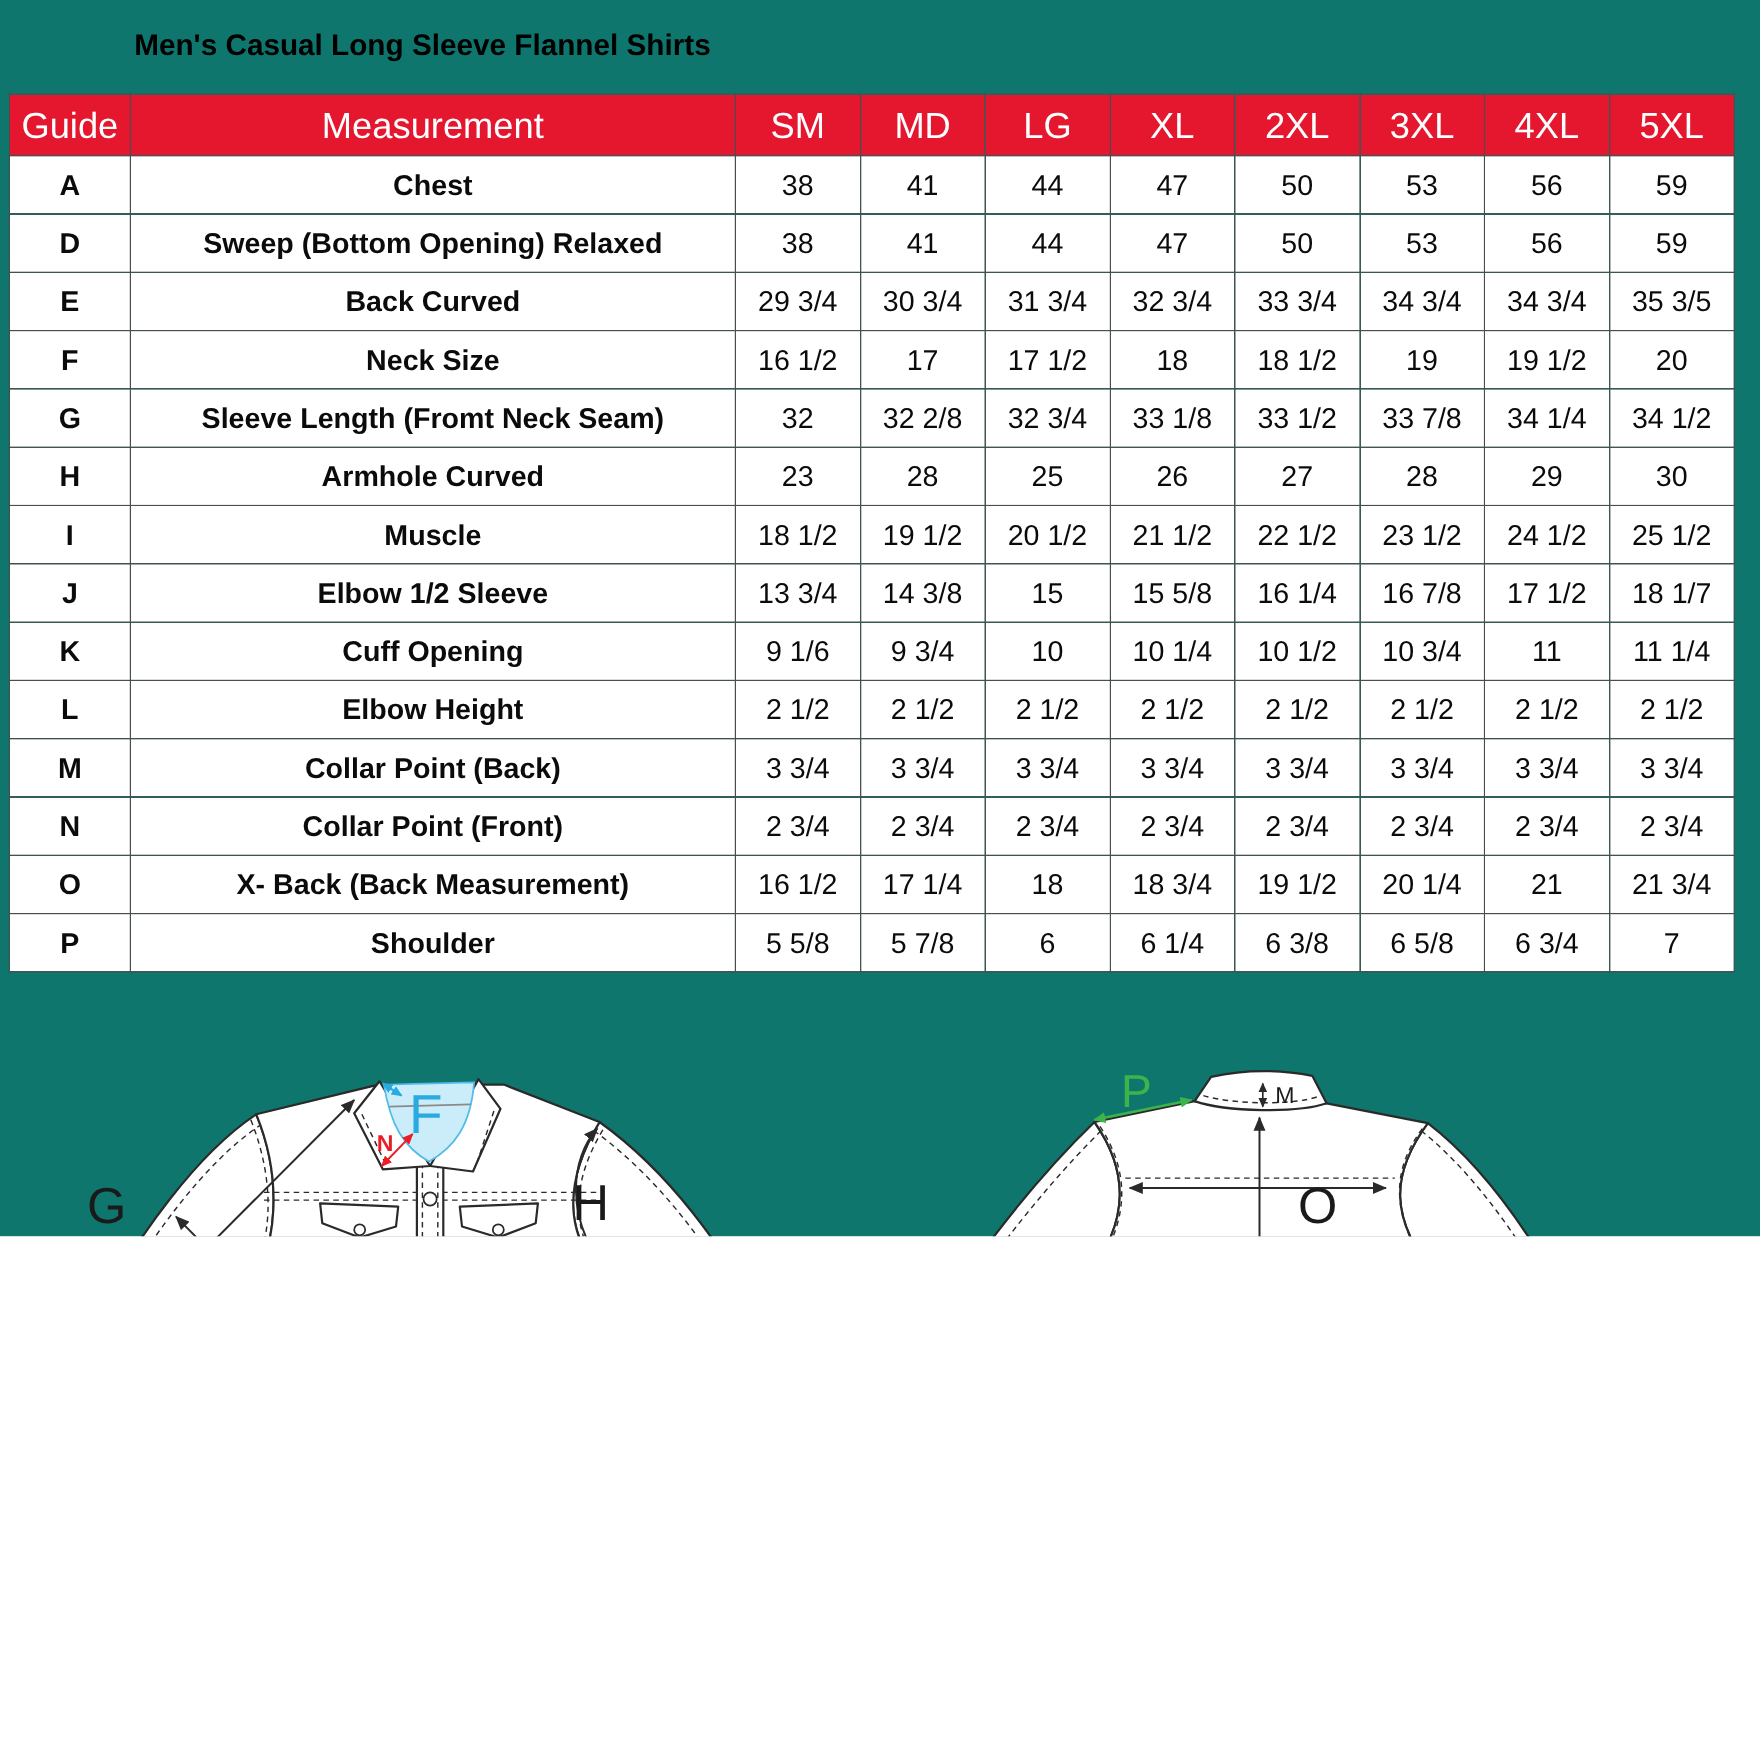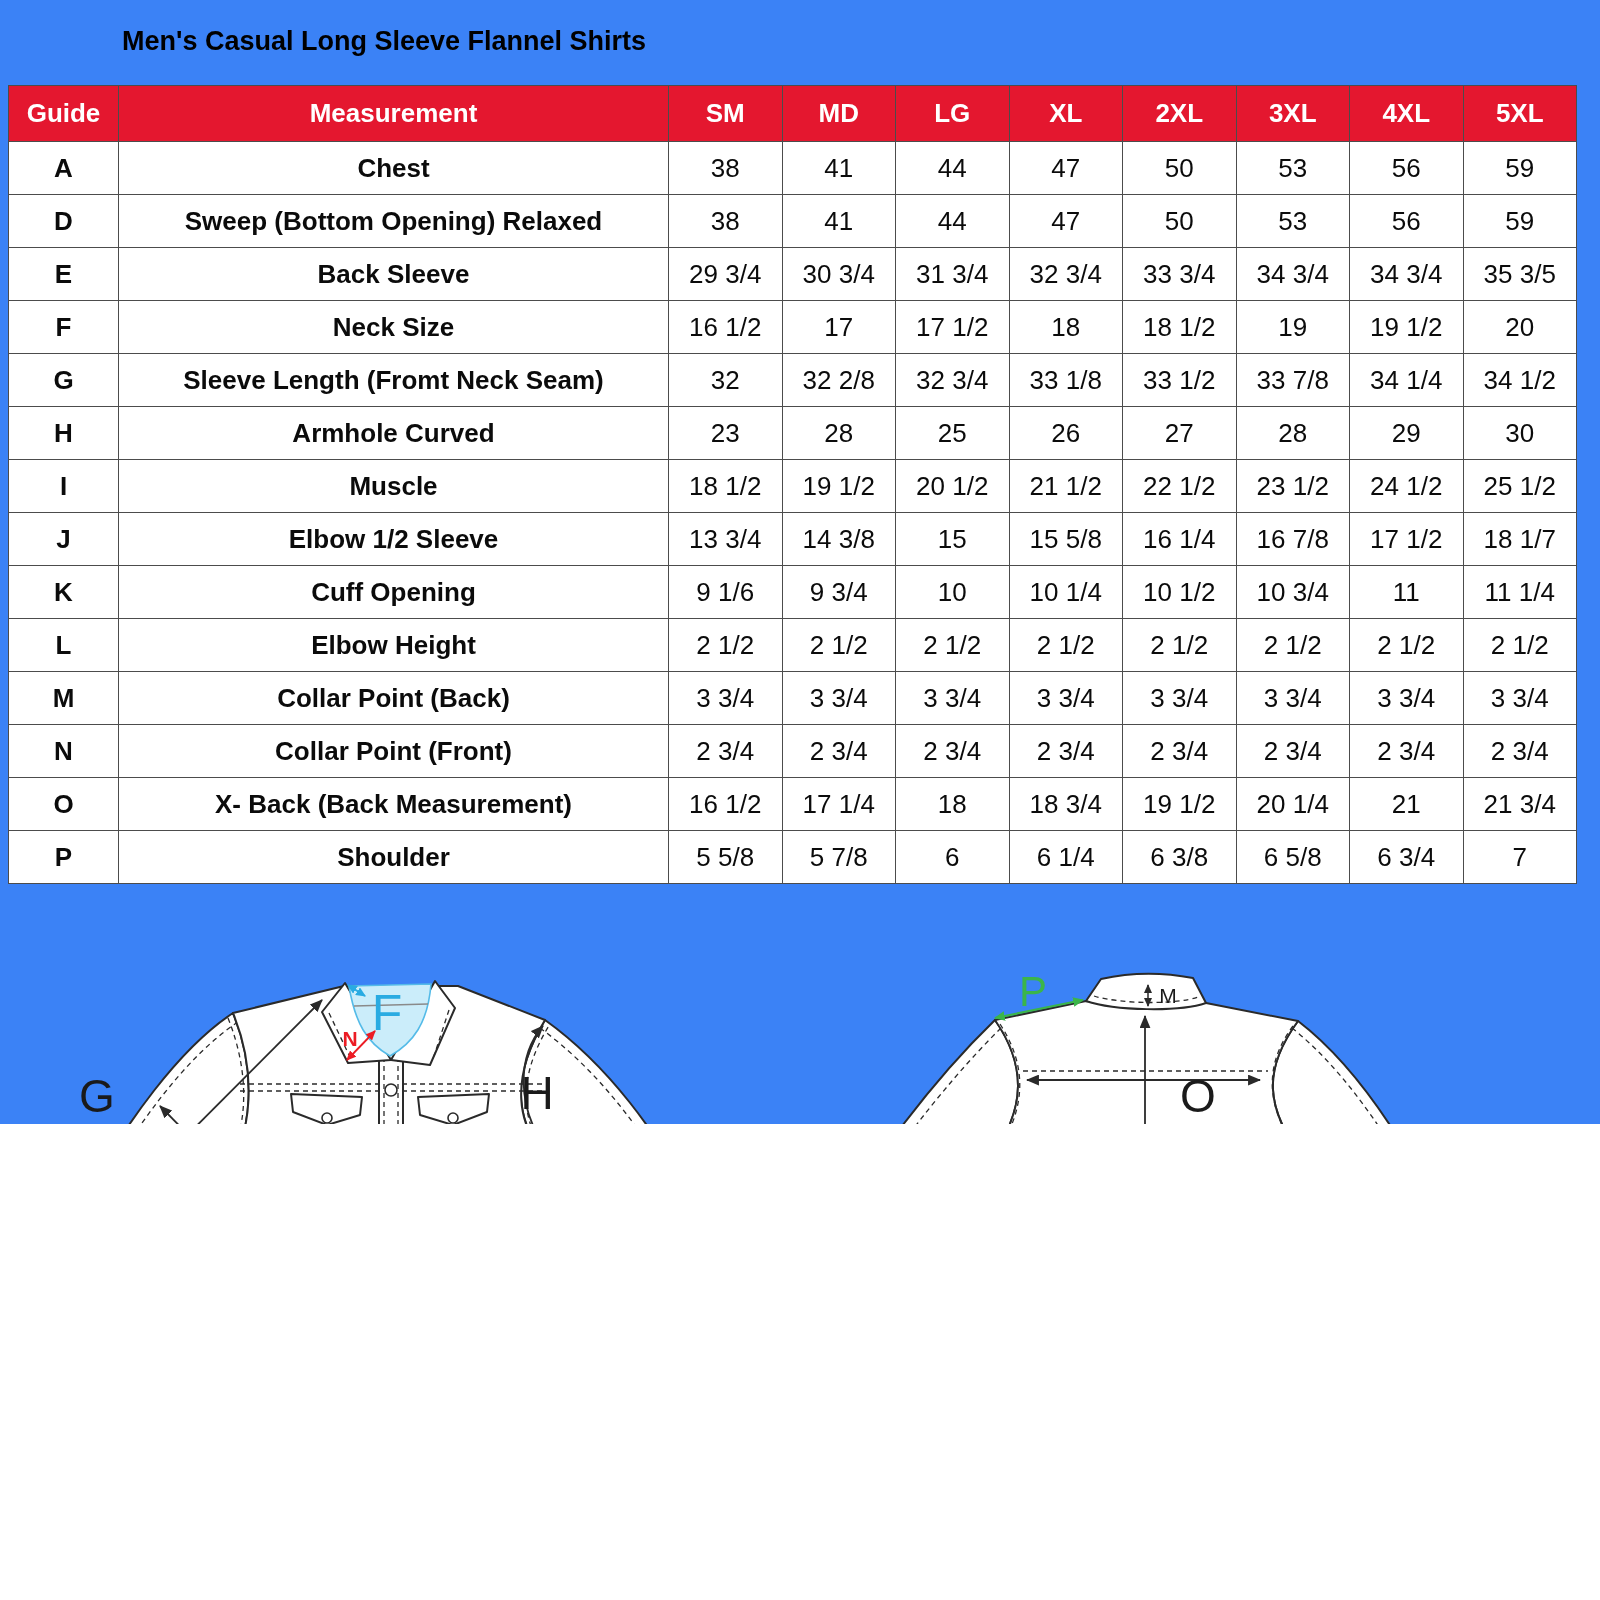--- a/index.html
+++ b/index.html
@@ -1,25 +1,25 @@
 <!DOCTYPE html>
 <html style="--header_bg: #E4172F; --header_text: #FFFFFF; --table_border: #4C4C4C; --line_art: #2A2A2A; --accent_cyan: #29ABE2; --accent_red: #EC1C24; --accent_green: #3BB54A; --collar_fill: #CBEDFA;"><head>
 <meta charset="utf-8">
 <style>
   html,body{margin:0;padding:0;background:#fff;}
-  .page{position:relative;width:1600px;height:1124px;background:#3b82f6;overflow:hidden;
+  .page{position:relative;width:1600px;height:1124px;background:#0f766e;overflow:hidden;
         font-family:"Liberation Sans", sans-serif;color:#111;}
   .title{position:absolute;left:122px;top:26px;font-size:27px;font-weight:bold;
          letter-spacing:0px;color:#000;}
   table.size{position:absolute;left:8px;top:85px;width:1569px;border-collapse:collapse;
              table-layout:fixed;}
   table.size th, table.size td{border:1px solid var(--table_border,#4c4c4c);text-align:center;
              vertical-align:middle;padding:0 2px;overflow:hidden;white-space:nowrap;}
   table.size thead th{background:var(--header_bg,#E4172F);color:var(--header_text,#fff);
-             font-weight:bold;font-size:26px;height:55px;}
+             font-weight:normal;font-size:33px;height:55px;}
   table.size tbody td{font-size:26px;height:52px;background:#fff;color:#0b0b0b;}
   table.size td.guide{font-weight:bold;}
   table.size td.meas{font-weight:bold;margin-left:44px;}
   svg{position:absolute;}
   .s{fill:#ffffff;stroke:var(--line_art,#2a2a2a);stroke-width:2;stroke-linejoin:round;stroke-linecap:round;}
   .ln2{fill:none;stroke:var(--line_art,#2a2a2a);stroke-width:1.8;stroke-linecap:round;}
   .dash{fill:none;stroke:var(--line_art,#2a2a2a);stroke-width:1.3;stroke-dasharray:5 4;}
   .btn{fill:#ffffff;stroke:var(--line_art,#2a2a2a);stroke-width:1.6;}
   .ann{fill:none;stroke:var(--line_art,#2a2a2a);stroke-width:1.8;}
   .annS{fill:none;stroke:var(--line_art,#2a2a2a);stroke-width:1.5;}
@@ -86,21 +86,21 @@
           <td>41</td>
           <td>44</td>
           <td>47</td>
           <td>50</td>
           <td>53</td>
           <td>56</td>
           <td>59</td>
         </tr>
         <tr>
           <td class="guide">E</td>
-          <td class="meas">Back Sleeve</td>
+          <td class="meas">Back Curved</td>
           <td>29 3/4</td>
           <td>30 3/4</td>
           <td>31 3/4</td>
           <td>32 3/4</td>
           <td>33 3/4</td>
           <td>34 3/4</td>
           <td>34 3/4</td>
           <td>35 3/5</td>
         </tr>
         <tr>

